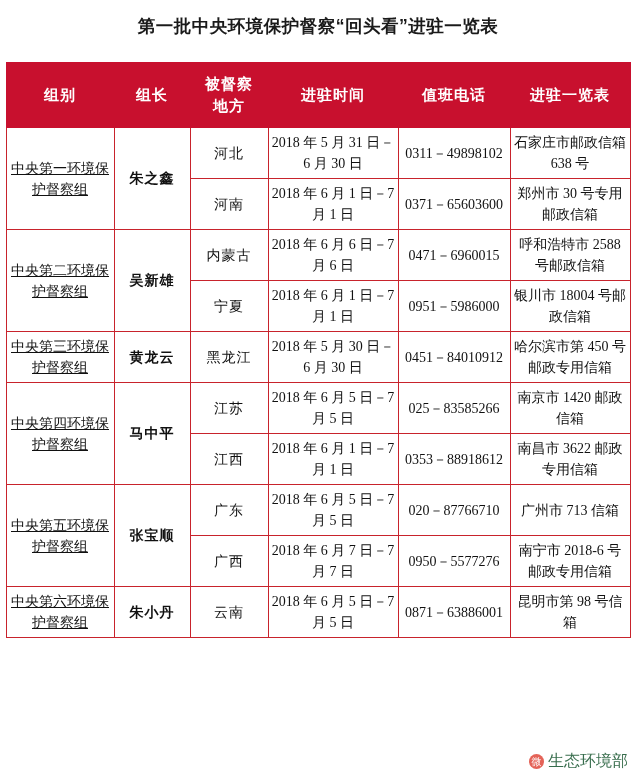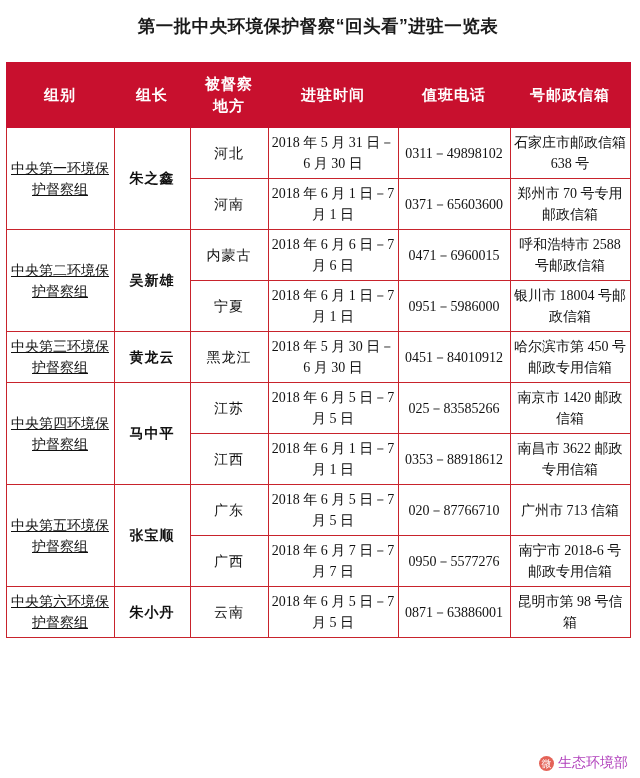--- a/index.html
+++ b/index.html
@@ -104,22 +104,22 @@
     border-radius: 50%;
     background: #e0483b;
     color: #fff;
     font-size: 10px;
     line-height: 15px;
     text-align: center;
     font-family: "Liberation Sans", "DejaVu Sans", sans-serif;
   }
   .watermark .wb-text {
     font-family: "Liberation Sans", "DejaVu Sans", sans-serif;
-    font-size: 14px;
-    color: #a21caf;
+    font-size: 16px;
+    color: #14532d;
   }
 </style>
 </head>
 <body>
 
 <div class="page">
 
   <div class="title">第一批中央环境保护督察“回头看”进驻一览表</div>
 
   <table class="schedule">
@@ -134,38 +134,38 @@
     <thead>
       <tr>
         <th>组别</th>
         <th>组长</th>
         <th>
           <div>被督察</div>
           <div>地方</div>
         </th>
         <th>进驻时间</th>
         <th>值班电话</th>
-        <th>号邮政信箱</th>
+        <th>进驻一览表</th>
       </tr>
     </thead>
     <tbody>
 
       <tr>
         <td class="group-cell" rowspan="2">中央第一环境保护督察组</td>
         <td class="leader-cell" rowspan="2">朱之鑫</td>
         <td class="place-cell">河北</td>
         <td class="time-cell">2018 年 5 月 31 日－6 月 30 日</td>
         <td class="phone-cell">0311－49898102</td>
         <td class="mail-cell">石家庄市邮政信箱 638 号</td>
       </tr>
       <tr>
         <td class="place-cell">河南</td>
         <td class="time-cell">2018 年 6 月 1 日－7 月 1 日</td>
         <td class="phone-cell">0371－65603600</td>
-        <td class="mail-cell">郑州市 70 号专用邮政信箱</td>
+        <td class="mail-cell">郑州市 30 号专用邮政信箱</td>
       </tr>
 
       <tr>
         <td class="group-cell" rowspan="2">中央第二环境保护督察组</td>
         <td class="leader-cell" rowspan="2">吴新雄</td>
         <td class="place-cell">内蒙古</td>
         <td class="time-cell">2018 年 6 月 6 日－7 月 6 日</td>
         <td class="phone-cell">0471－6960015</td>
         <td class="mail-cell">呼和浩特市 2588 号邮政信箱</td>
       </tr>

